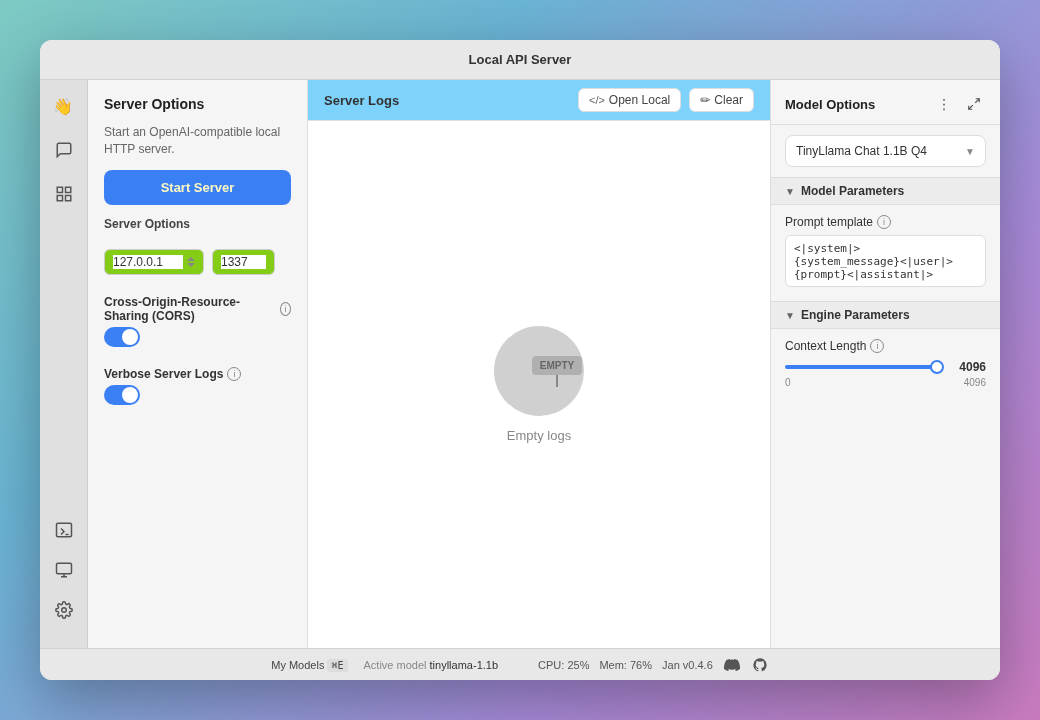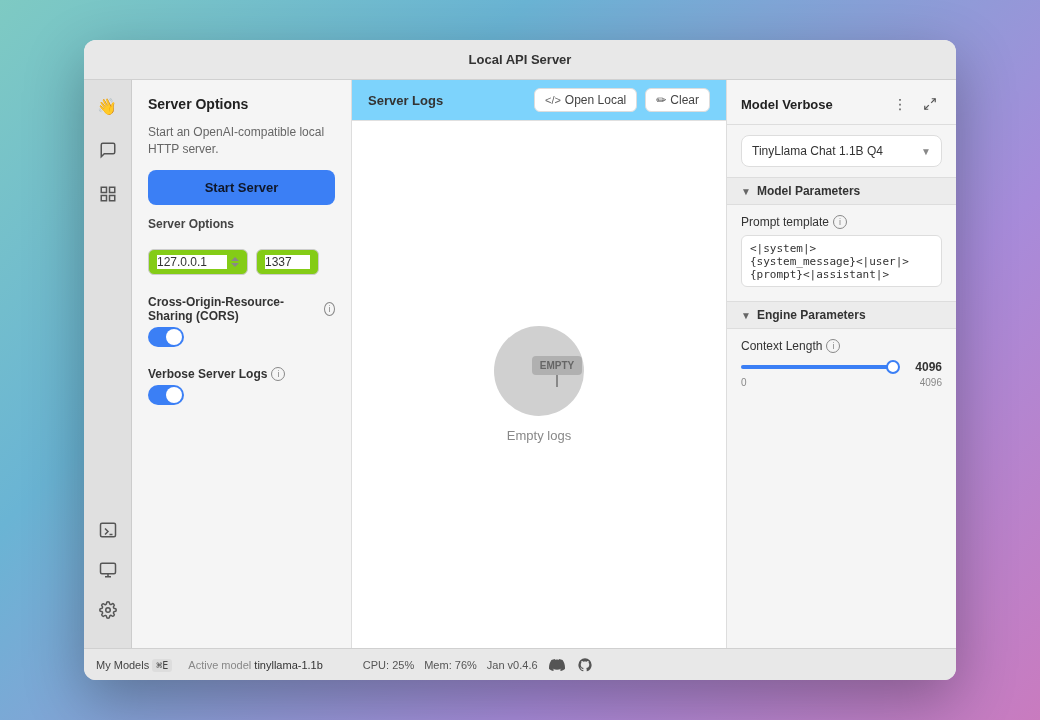--- a/index.html
+++ b/index.html
@@ -6,21 +6,21 @@
     body {
       width: 1040px;
       height: 720px;
       background: linear-gradient(135deg, #7ecac3 0%, #6ab4d4 30%, #a78bda 70%, #c97bbf 100%);
       display: flex;
       align-items: center;
       justify-content: center;
       font-family: -apple-system, BlinkMacSystemFont, 'Segoe UI', sans-serif;
     }
     .app-window {
-      width: 872px;
+      width: 960px;
       height: 640px;
       background: #f0f0f0;
       border-radius: 12px;
       overflow: hidden;
       display: flex;
       flex-direction: column;
       box-shadow: 0 20px 60px rgba(0,0,0,0.3);
     }
     
     .title-bar {
@@ -89,21 +89,21 @@
       font-weight: 700;
       color: #222;
     }
     .left-panel-subtitle {
       font-size: 12px;
       color: #666;
       line-height: 1.4;
     }
     .start-server-btn {
       background: #3b7ff5;
-      color: #0f172a;
+      color: #fef9c3;
       border: none;
       border-radius: 8px;
       padding: 10px 0;
       font-size: 13px;
       font-weight: 600;
       cursor: pointer;
       width: 100%;
       text-align: center;
     }
     .section-label {
@@ -440,21 +440,21 @@
       color: #888;
     }
     
     .status-bar {
       height: 32px;
       background: #e8e8e8;
       border-top: 1px solid #d0d0d0;
       display: flex;
       align-items: center;
       padding: 12px 12px;
-      justify-content: flex-start;
+      justify-content: center;
       flex-shrink: 0;
       gap: 40px;
     }
     .status-left {
       display: flex;
       align-items: center;
       gap: 16px;
       font-size: 11px;
       color: #444;
     }
@@ -602,21 +602,21 @@
             </div>
             <div style="width:2px;height:12px;background:#888;margin:0 auto;"></div>
           </div>
         </div>
         <span class="empty-text">Empty logs</span>
       </div>
     </div>
 
     <div class="right-panel">
       <div class="right-panel-header">
-        <span class="right-panel-title">Model Verbose</span>
+        <span class="right-panel-title">Model Options</span>
         <div class="right-panel-actions">
           <div class="icon-btn">⋮</div>
           <div class="icon-btn">
             <svg width="14" height="14" viewBox="0 0 24 24" fill="none" stroke="#555" stroke-width="2">
               <polyline points="15 3 21 3 21 9"></polyline>
                 <polyline points="9 21 3 21 3 15"></polyline>
               <line x1="21" y1="3" x2="14" y2="10"></line>
                 <line x1="3" y1="21" x2="10" y2="14"></line>
             </svg>
           </div>

